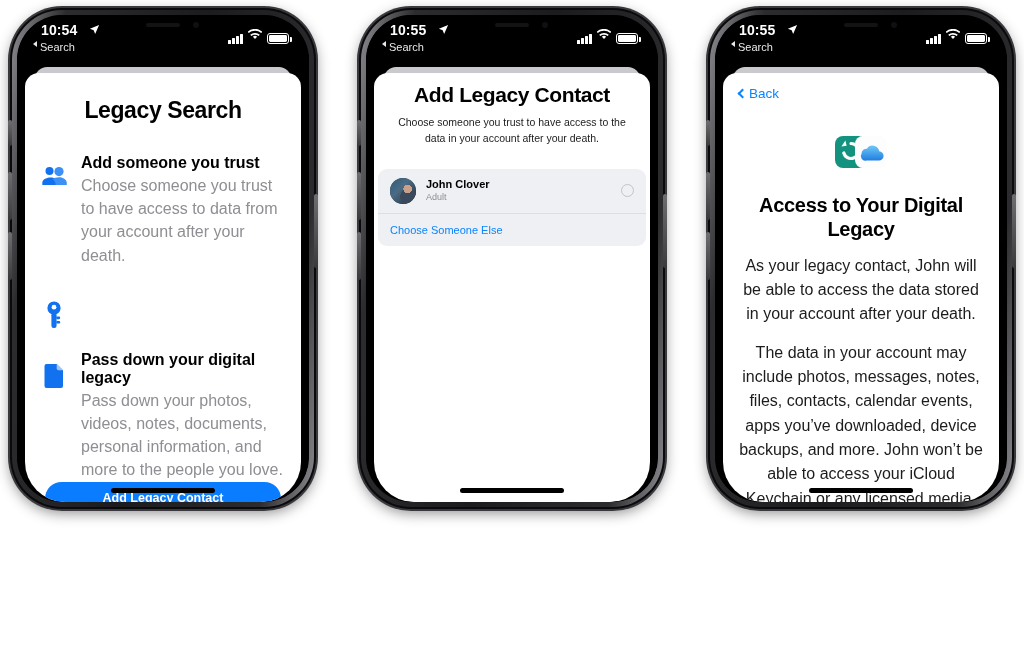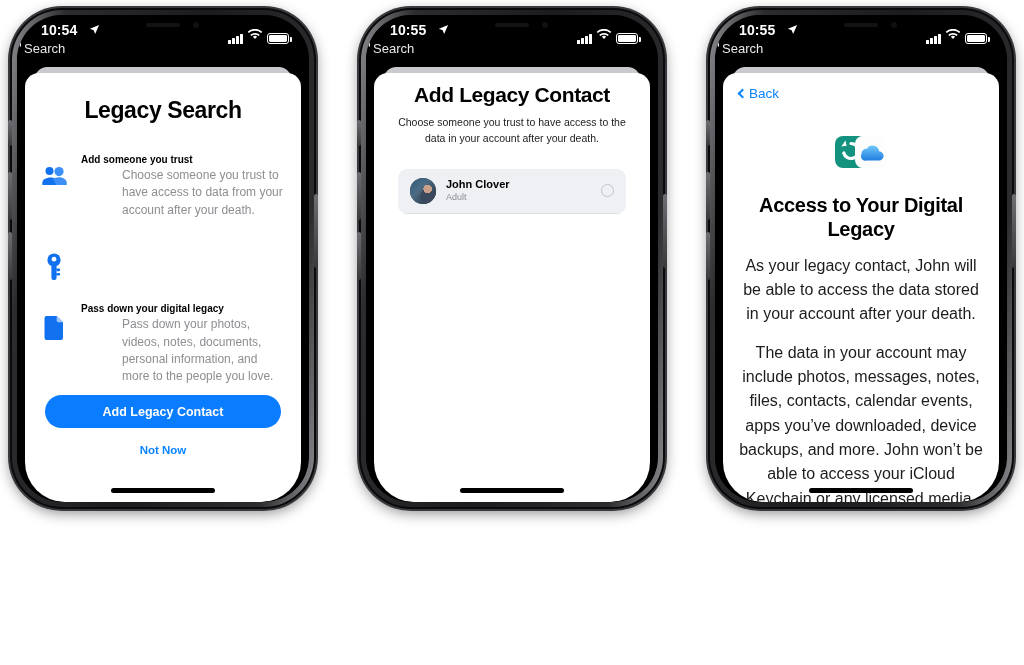--- a/index.html
+++ b/index.html
@@ -46,21 +46,21 @@
     border-bottom-left-radius: 15px; border-bottom-right-radius: 15px; z-index: 7;
   }
   .notch .speaker { position: absolute; top: 8px; left: 50%; transform: translateX(-50%); width: 34px; height: 4px; background: #131316; border-radius: 2px; }
   .notch .cam { position: absolute; top: 7px; right: 20px; width: 6px; height: 6px; border-radius: 50%; background: #101014; }
 
   
   .statusbar { position: absolute; top: 0; left: 0; right: 0; height: 44px; color: #fff; z-index: 6; }
   .sb-time { position: absolute; left: 24px; top: 7px; font-size: 14px; font-weight: 700; letter-spacing: .1px; }
   .sb-loc { position: absolute; left: 72px; top: 9px; }
   .sb-loc svg { display: block; }
-  .sb-back { position: absolute; left: 0; top: 26px; font-size: 13px; color: #e8e8ea; display: flex; align-items: flex-start; gap: 3px; }
+  .sb-back { position: absolute; left: 16px; top: 26px; font-size: 11px; color: #e8e8ea; display: flex; align-items: flex-start; gap: 3px; }
   .sb-back .tri { width: 0; height: 0; border-top: 3.2px solid transparent; border-bottom: 3.2px solid transparent; border-right: 4.2px solid #e8e8ea; }
   .sb-right { position: absolute; right: 20px; top: 11px; display: flex; align-items: flex-end; gap: 5px; }
   .bars { display: flex; align-items: flex-end; gap: 1.5px; height: 10px; }
   .bars i { width: 2.6px; background: #fff; border-radius: .6px; display: block; }
   .bars i:nth-child(1){ height: 4px; }
   .bars i:nth-child(2){ height: 6px; }
   .bars i:nth-child(3){ height: 8px; }
   .bars i:nth-child(4){ height: 10px; background: #fff; }
   .batt { width: 22px; height: 11px; border: 1.3px solid #fff; border-radius: 3px; position: relative; }
   .batt::after { content:""; position:absolute; right:-3.6px; top:3px; width:2px; height:5px; background:#fff; border-radius:0 1px 1px 0; }
@@ -84,36 +84,36 @@
   .nav-link.dim { color: #b9b9be; }
   .nav-back { display:flex; align-items:center; gap:3px; font-size: 13.5px; color:#0a84ff;text-align:center; }
   .chev { width: 7px; height: 7px; border-left: 2px solid #0a84ff; border-bottom: 2px solid #0a84ff; transform: rotate(45deg); }
 
   
   .s1-title { text-align:center; font-size: 23px; font-weight: 700; color:#000; letter-spacing:-.4px; margin-top: 24px; }
   .features { margin-top: 30px; padding: 0 14px; display:flex; flex-direction:column; gap: 22px; }
   .feature { display:flex; gap: 12px; align-items:flex-start; }
   .f-icon { width: 30px; flex: 0 0 30px; display:flex; align-items:center; justify-content:center; padding-top: 12px; }
   .f-txt { flex:1; }
-  .f-title { font-size: 10px; font-weight:700; color:#000; margin-bottom:2px; }
-  .f-desc { font-size: 12px; line-height: 1.45; color:#8e8e93;margin-left:41px; }
+  .f-title { font-size: 16px; font-weight:700; color:#000; margin-bottom:2px; }
+  .f-desc { font-size: 16px; line-height: 1.45; color:#8e8e93; }
 
   .bottom-actions { margin-top:auto; padding: 0 20px 46px; }
   .primary-btn {
     width:100%; height: 33px; border-radius: 17px; border:none;
     background: #0a7cff; color:#fff; font-size: 12.5px; font-weight: 700;
     font-family: "Liberation Sans", sans-serif; cursor:pointer;
     display:flex; align-items:center; justify-content:center;
   }
   .text-btn { display:block; width:100%; text-align:center; margin-top: 16px; font-size:11.5px; font-weight:700; color:#0a84ff; background:none; border:none; cursor:pointer; font-family:"Liberation Sans", sans-serif; }
 
   
   .s2-title { text-align:center; font-size: 21px; font-weight:700; color:#000; letter-spacing:-.4px; margin-top: 10px; }
   .s2-sub { text-align:center; font-size: 10.5px; line-height:1.5; color:#1c1c1e; margin: 8px 16px 0; }
-  .card { margin: 22px 24px 0; background:#eef0f3; border-radius: 9px; overflow:hidden; }
+  .card { margin: 22px 4px 0; background:#eef0f3; border-radius: 9px; overflow:hidden; }
   .contact-row { display:flex; align-items:center; gap:10px; padding: 9px 12px; border-bottom: .8px solid #dcdee2; }
   .avatar { width:26px; height:26px; border-radius:50%; flex:0 0 26px; overflow:hidden; background:#30404f; position:relative; }
   .avatar .face { position:absolute; inset:0; background:
       radial-gradient(circle at 68% 42%, #c9a089 0 18%, transparent 19%),
       radial-gradient(circle at 70% 72%, #3a4a5c 0 30%, transparent 31%),
       linear-gradient(135deg,#2e5c7a 0%, #4c6b84 40%, #1f2b36 100%); }
   .c-name { font-size: 11px; font-weight: 700; color:#000; line-height:1.25; }
   .c-sub { font-size: 9px; color:#8e8e93; line-height:1.3; }
   .radio { margin-left:auto; width:13px; height:13px; border-radius:50%; border:1.2px solid #c2c4c9; flex:0 0 13px; }
   .card-link { padding: 10px 12px; font-size: 11px; color:#0a84ff; cursor:pointer; }
@@ -288,20 +288,21 @@
             <div class="contact-row">
               <div class="avatar">
                   <div class="face"></div>
                 </div>
               <div>
                 <div class="c-name">John Clover</div>
                 <div class="c-sub">Adult</div>
               </div>
               <div class="radio"></div>
             </div>
+            <div class="card-link">Choose Someone Else</div>
           </div>
         </div>
 
         <div class="home-ind"></div>
       </div>
     </div>
   </div>
 
   <div class="phone">
     <div class="side-btn btn-silent"></div>

